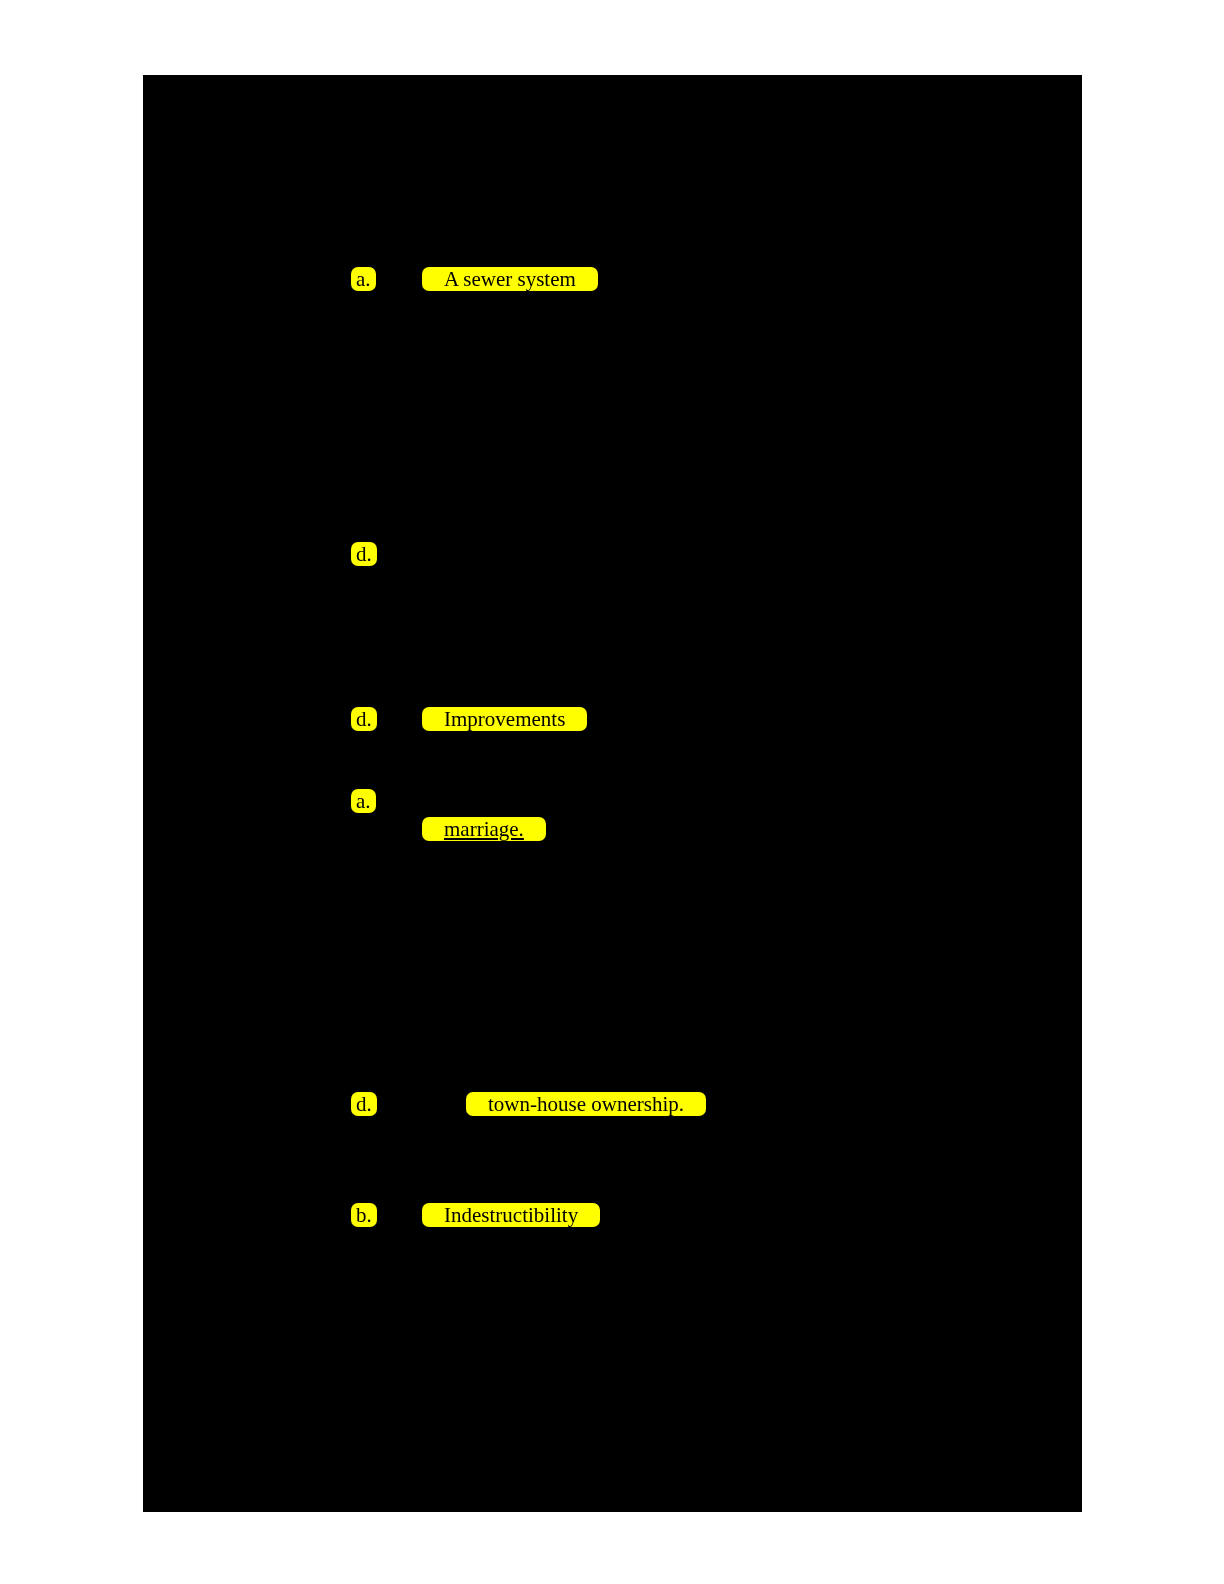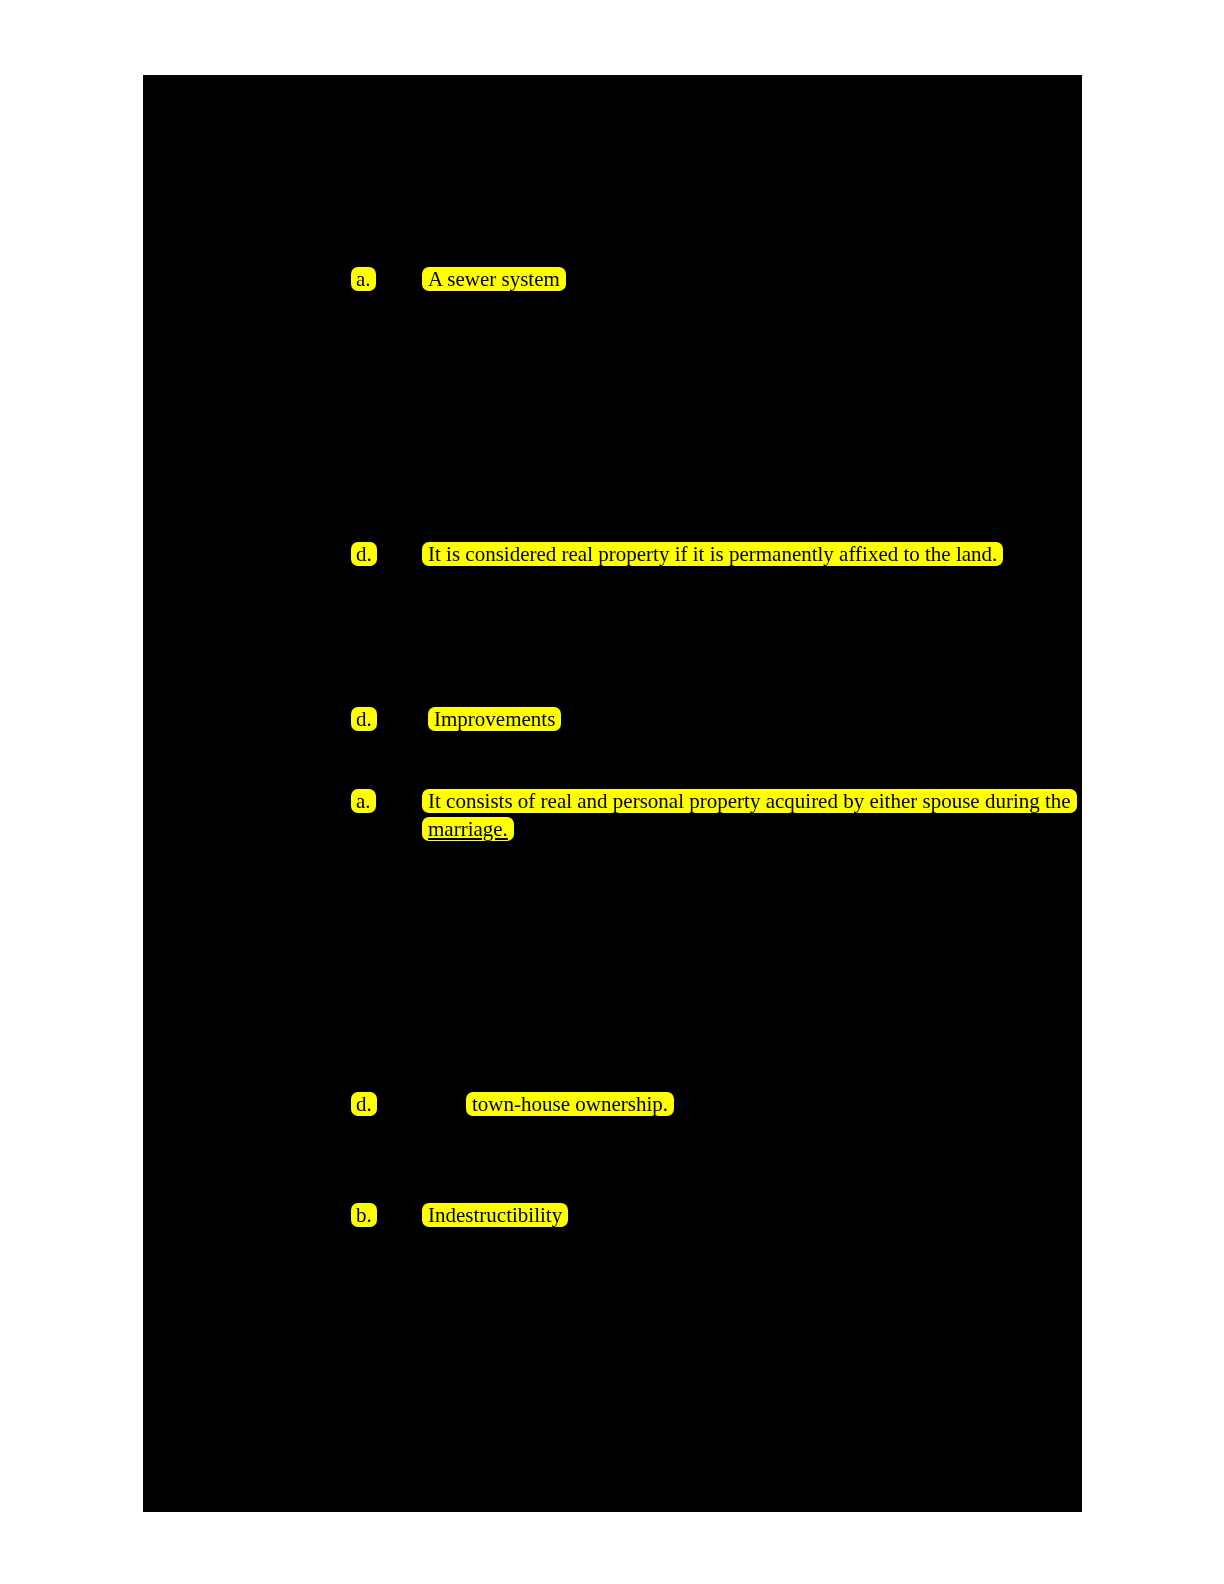--- a/index.html
+++ b/index.html
@@ -42,47 +42,45 @@
     border-radius: 7px;
     white-space: nowrap;
   }
   .hl-letter {
     left: 208px;
     padding: 0 5px;
     text-align: center;
   }
   .hl-text {
     left: 279px;
-    padding: 0 6px;
+    padding: 0 22px;
   }
 </style>
 </head>
 <body>
 
 <div class="page">
   <div class="content-area">
 
     <div class="answer-row" style="top: 192px;">
       <span class="hl hl-letter" style="top: 0;">a.</span>
       <span class="hl hl-text" style="top: 0;">A sewer system</span>
     </div>
 
     <div class="answer-row" style="top: 467px;">
       <span class="hl hl-letter" style="top: 0;">d.</span>
-      <span class="hl hl-text" style="top: 0;">It is considered real property if it is permanently affixed to the land.</span>
     </div>
 
     <div class="answer-row" style="top: 632px;">
       <span class="hl hl-letter" style="top: 0;">d.</span>
-      <span class="hl hl-text" style="top: 0; margin-left: 6px;">Improvements</span>
+      <span class="hl hl-text" style="top: 0;">Improvements</span>
     </div>
 
     <div class="answer-row" style="top: 714px; height: 54px;">
       <span class="hl hl-letter" style="top: 0;">a.</span>
-      <span class="hl hl-text" style="top: 0;">It consists of real and personal property acquired by either spouse during the</span>
       <span class="hl hl-text" style="top: 28px; text-decoration: underline;">marriage.</span>
     </div>
 
     <div class="answer-row" style="top: 1017px;">
       <span class="hl hl-letter" style="top: 0;">d.</span>
       <span class="hl hl-text" style="top: 0; margin-left: 44px;">town-house ownership.</span>
     </div>
 
     <div class="answer-row" style="top: 1128px;">
       <span class="hl hl-letter" style="top: 0;">b.</span>

